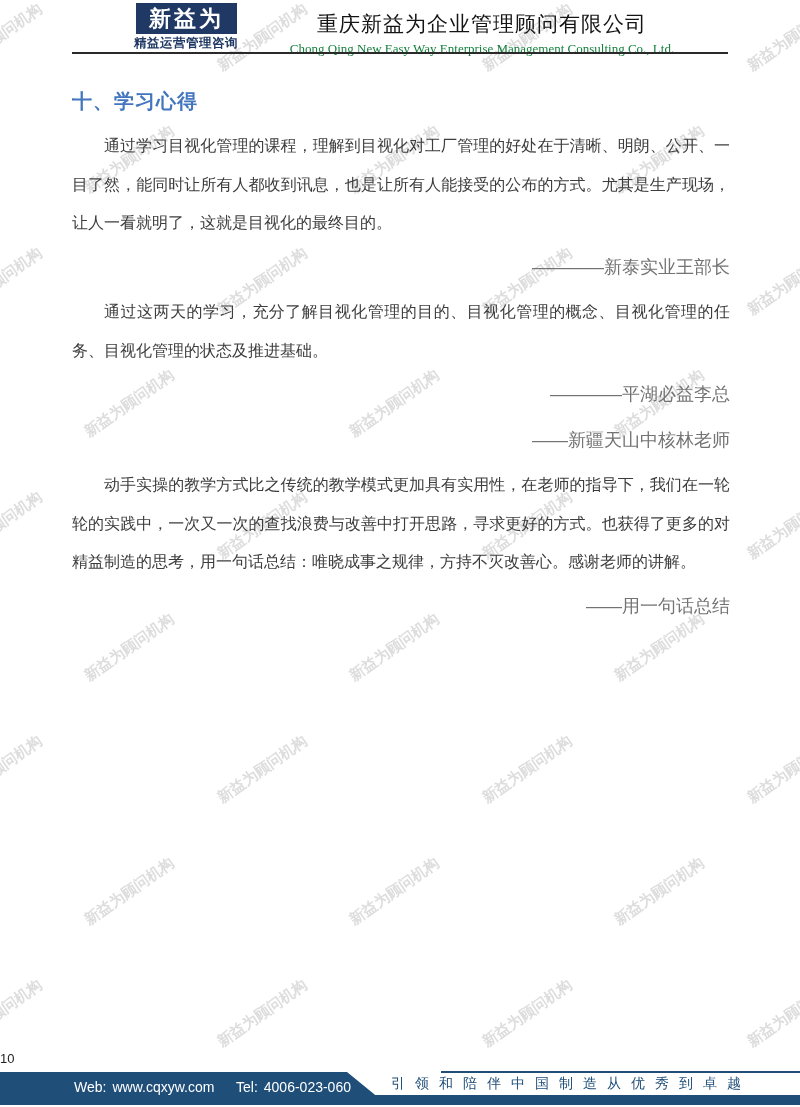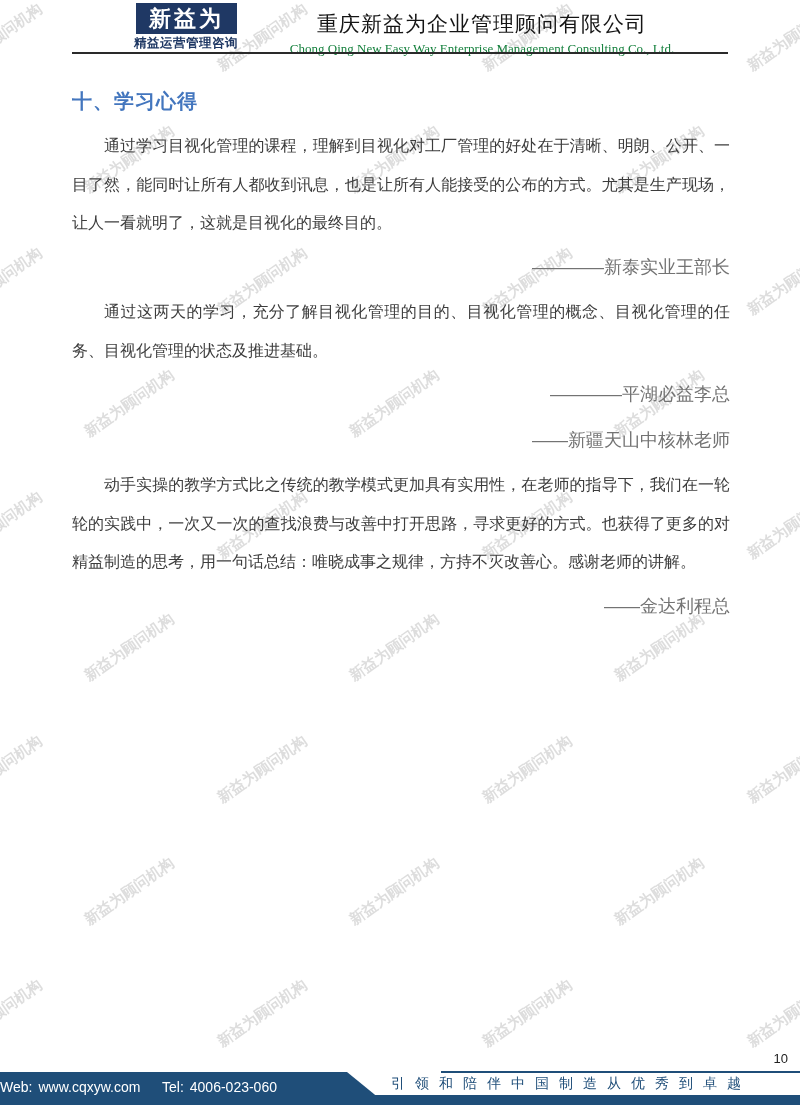--- a/index.html
+++ b/index.html
@@ -60,28 +60,28 @@
     text-align:justify; text-indent:2em;
   }
   .attr {
     font-size:18px; color:#737373; line-height:38.5px;
     text-align:right; margin:5px 0 7px 0;
   }
 
   
   .page-number {
     position:absolute; top:1051px; left:0; right:12px; z-index:2;
-    text-align:right; font-size:13px; color:#222222;
+    text-align:left; font-size:13px; color:#222222;
   }
   .footer-left {
     position:absolute; top:1072px; left:0; width:390px; height:31px; z-index:2;
     background:#1f4e79;
     clip-path:polygon(0 0, 347px 0, 385px 100%, 0 100%);
     color:#ffffff; font-size:14px; line-height:30px;
-    white-space:nowrap;
+    padding-left:74px; white-space:nowrap;
   }
   .footer-left .lbl { margin-right:6px; }
   .footer-left .sep { display:inline-block; width:18px; }
   .footer-topline {
     position:absolute; top:1071px; left:441px; width:359px; height:2px;
     background:#1f4e79; z-index:2;
   }
   .footer-slogan {
     position:absolute; top:1075px; left:391px; z-index:2;
     color:#1f4e79; font-size:14px; font-weight:normal;
@@ -149,21 +149,21 @@
     <p class="para">通过学习目视化管理的课程，理解到目视化对工厂管理的好处在于清晰、明朗、公开、一目了然，能同时让所有人都收到讯息，也是让所有人能接受的公布的方式。尤其是生产现场，让人一看就明了，这就是目视化的最终目的。</p>
     <p class="attr">————新泰实业王部长</p>
 
     <p class="para">通过这两天的学习，充分了解目视化管理的目的、目视化管理的概念、目视化管理的任务、目视化管理的状态及推进基础。</p>
     <p class="attr">————平湖必益李总</p>
 
     <p class="attr">——新疆天山中核林老师</p>
 
 
     <p class="para">动手实操的教学方式比之传统的教学模式更加具有实用性，在老师的指导下，我们在一轮轮的实践中，一次又一次的查找浪费与改善中打开思路，寻求更好的方式。也获得了更多的对精益制造的思考，用一句话总结：唯晓成事之规律，方持不灭改善心。感谢老师的讲解。</p>
-    <p class="attr">——金达利程总</p>
+    <p class="attr">——用一句话总结</p>
   </div>
 
   <div class="page-number">10</div>
 
   <div class="footer-left">
     <span class="lbl">Web:</span><span>www.cqxyw.com</span><span class="sep"></span>
     <span class="lbl">Tel:</span><span>4006-023-060</span>
   </div>
   <div class="footer-topline"></div>
   <div class="footer-slogan">引领和陪伴中国制造从优秀到卓越</div>

